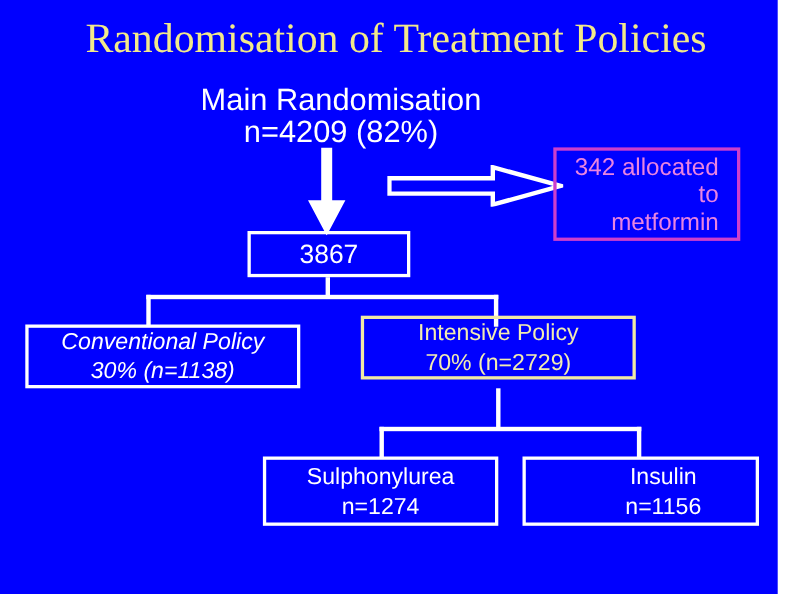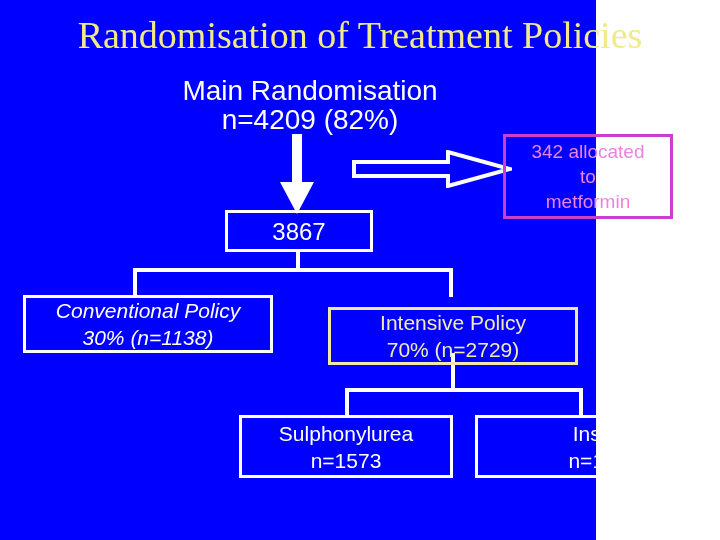--- a/index.html
+++ b/index.html
@@ -7,21 +7,21 @@
     padding: 0;
   }
   body {
     width: 720px;
     height: 540px;
     overflow: hidden;
     font-family: "Liberation Sans", sans-serif;
   }
   #slide {
     position: relative;
-    width: 596px;
+    width: 707px;
     height: 540px;
     background: #0000ff;
   }
 
   
   #slide-title {
     position: absolute;
     left: 0;
     top: 12px;
     width: 720px;
@@ -72,33 +72,34 @@
     height: 42px;
     font-size: 24px;
   }
   #box-metformin {
     left: 503px;
     top: 134px;
     width: 170px;
     height: 85px;
     border-color: #cc3fcc;
     color: #ea84e0;
-    font-size: 19px;
+    font-size: 22px;
     line-height: 25px;
+    text-align: right;
   }
   #box-conventional {
     left: 23px;
     top: 295px;
     width: 250px;
     height: 58px;
     font-style: italic;
   }
   #box-intensive {
     left: 328px;
-    top: 307px;
+    top: 287px;
     width: 250px;
     height: 58px;
     border-color: #f0e9a6;
     color: #f2ecb0;
   }
   #box-sulphonylurea {
     left: 239px;
     top: 415px;
     width: 214px;
     height: 63px;
@@ -183,18 +184,18 @@
 
   <div class="flow-box" id="box-3867">3867</div>
 
   <div class="flow-box" id="box-conventional">Conventional Policy
 30% (n=1138)</div>
 
   <div class="flow-box" id="box-intensive">Intensive Policy
 70% (n=2729)</div>
 
   <div class="flow-box" id="box-sulphonylurea">Sulphonylurea
-n=1573</div>
+n=1274</div>
 
   <div class="flow-box" id="box-insulin">Insulin
 n=1156</div>
 
 </div>
 
 </body></html>

